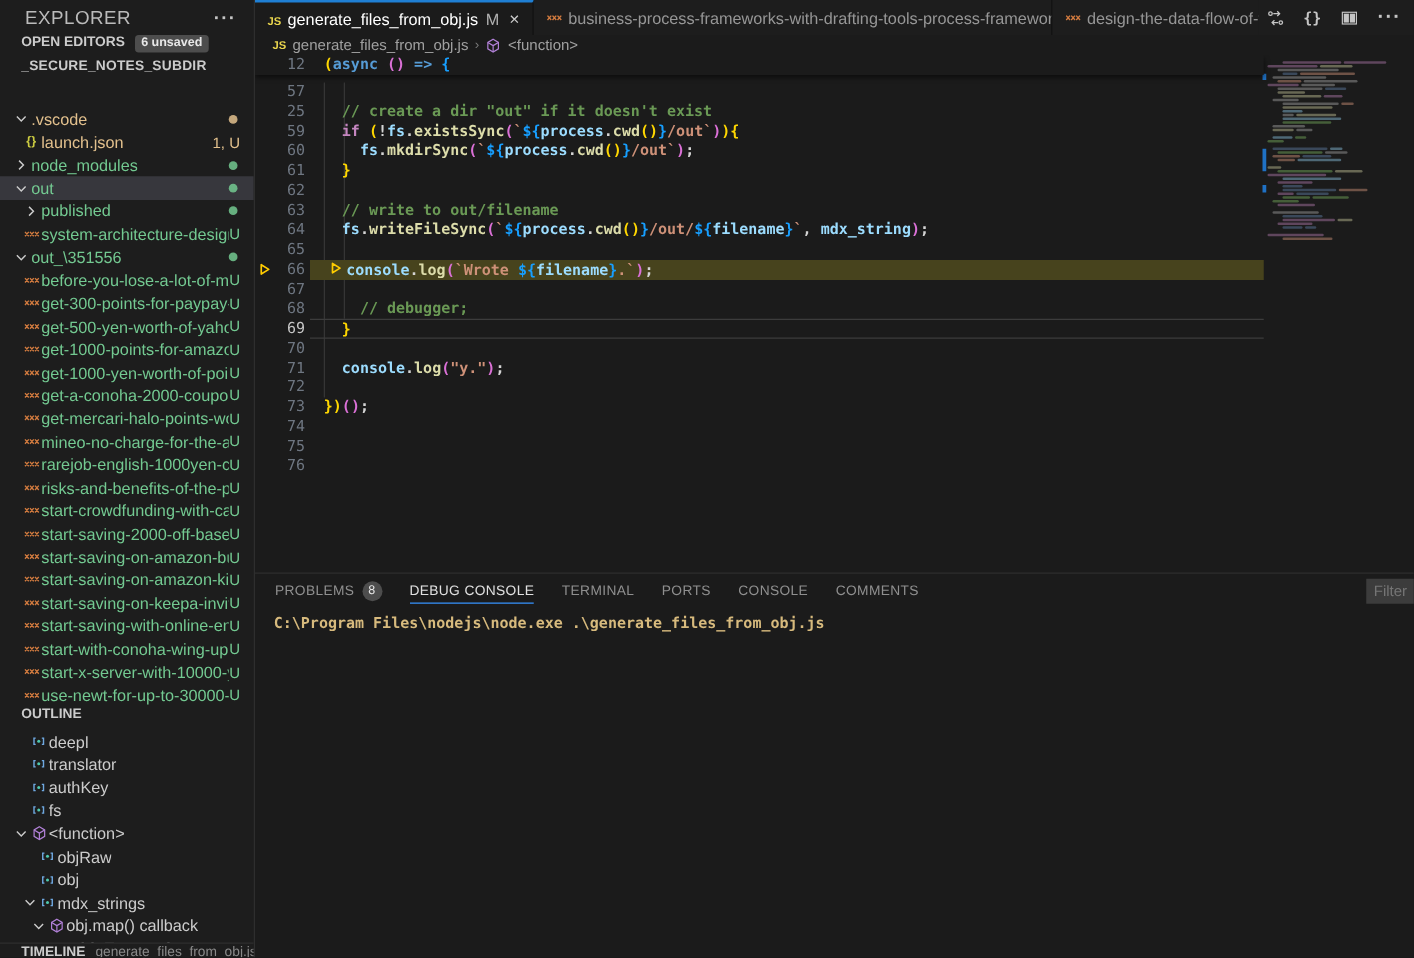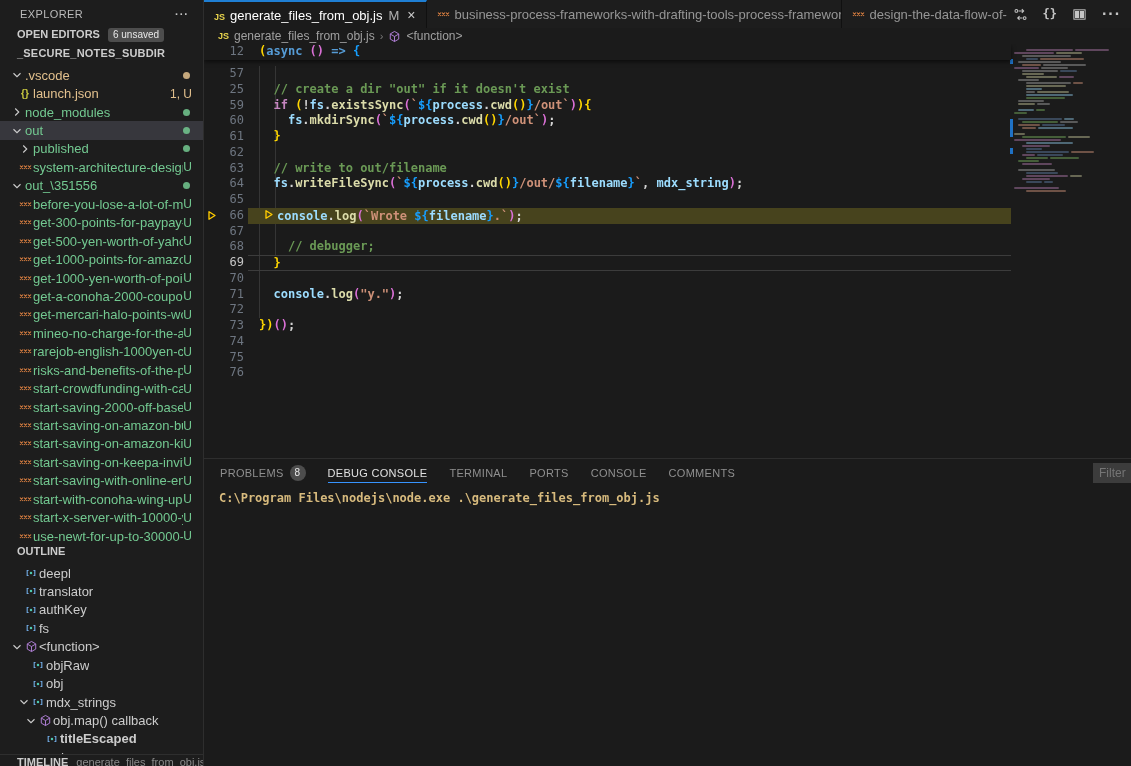--- a/index.html
+++ b/index.html
@@ -4,26 +4,26 @@
 <style>
   *{box-sizing:border-box;margin:0;padding:0}
   html,body{width:1131px;height:766px;overflow:hidden;background:#1b1b1b;
     font-family:"Liberation Sans",sans-serif;color:#cccccc}
   .window{position:relative;width:1131px;height:766px;display:flex;overflow:hidden}
 
   
   .sidebar{width:204px;flex:none;background:#1d1d1d;border-right:1px solid #2e2e2e;
     position:relative;overflow:hidden;font-size:13px}
   .sb-title{height:28px;display:flex;align-items:center;padding-left:20px;
-    font-size:11px;letter-spacing:.4px;color:#bbbbbb}
+    font-size:15px;letter-spacing:.4px;color:#bbbbbb}
   .sb-title .more{margin-left:auto;margin-right:14px;color:#c5c5c5;font-weight:700;letter-spacing:1px;cursor:pointer}
   .sb-sechead{display:flex;align-items:flex-start;font-size:11px;font-weight:700;color:#cccccc}
   .oe-row{height:19px;padding-left:3px}
   .root-row{height:19px;padding-left:3px;letter-spacing:.2px}
-  .oe-badge{margin-left:8px;background:#4d4d4d;color:#e8e8e8;font-size:10px;font-weight:400;
+  .oe-badge{margin-left:8px;background:#4d4d4d;color:#e8e8e8;font-size:10px;font-weight:700;
     padding:1px 5px 2px;border-radius:3px}
   .trow{display:flex;align-items:center;height:18.45px;white-space:nowrap;cursor:pointer}
   .trow.sel{background:#37373d}
   .slot{width:14px;flex:none;display:inline-flex;align-items:center;justify-content:center}
   .tlabel{margin-left:1px;overflow:hidden;text-overflow:clip}
   .c-added{color:#73c991}
   .c-modified{color:#e2c08d}
   .c-plain{color:#cccccc}
   .tbadge{margin-left:auto;margin-right:11px;font-size:12px}
   .tdot{margin-left:auto;margin-right:13px;width:7px;height:7px;border-radius:50%;opacity:.85}
@@ -102,21 +102,21 @@
     <div class="sb-sechead oe-row">
       <span class="slot"></span>
       <span>OPEN EDITORS</span>
       <span class="oe-badge">6 unsaved</span>
     </div>
     <div class="sb-sechead root-row">
       <span class="slot"></span>
       <span>_SECURE_NOTES_SUBDIR</span>
     </div>
     <div>
-        <div class="trow" style="padding-left: 10px;">
+        <div class="trow" style="padding-left: 10px; margin-top: 20px;">
           <span class="slot">
             <svg width="14" height="14" viewBox="0 0 16 16">
               <path d="M4 6l4 4 4-4" fill="none" stroke="#cccccc" stroke-width="1.3"></path>
             </svg>
           </span>
           <span class="tlabel c-modified">.vscode</span>
           <span class="tdot" style="background:#e2c08d"></span>
         </div>
         <div class="trow" style="padding-left: 18px;">
           <span class="slot">

